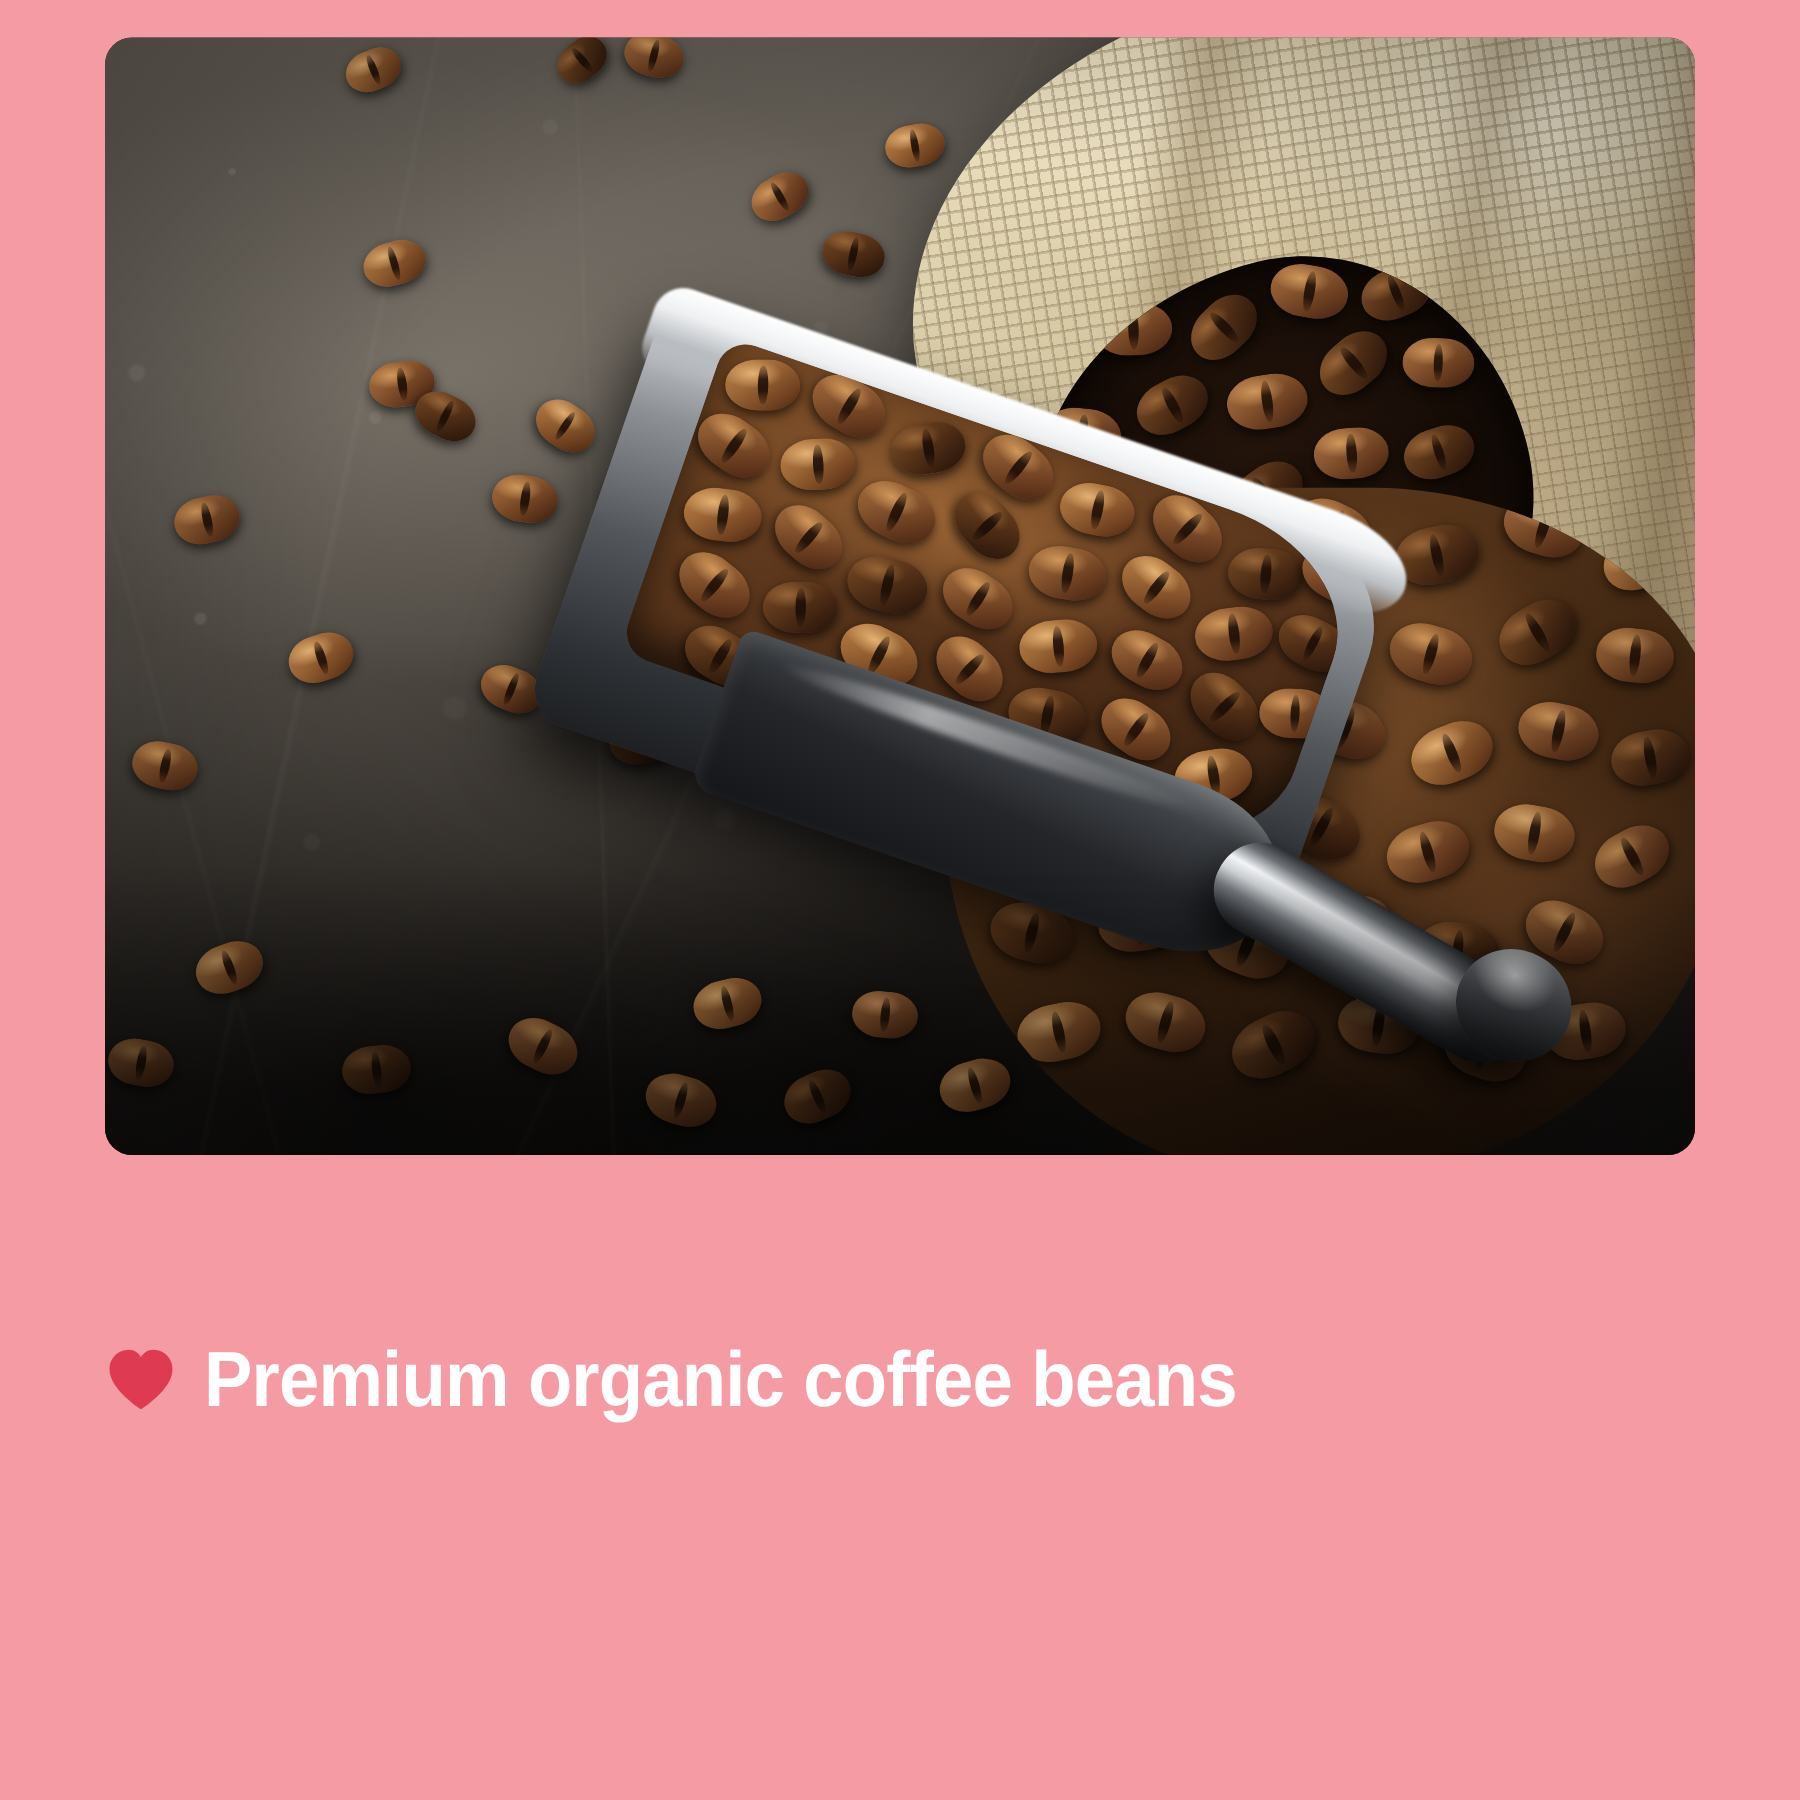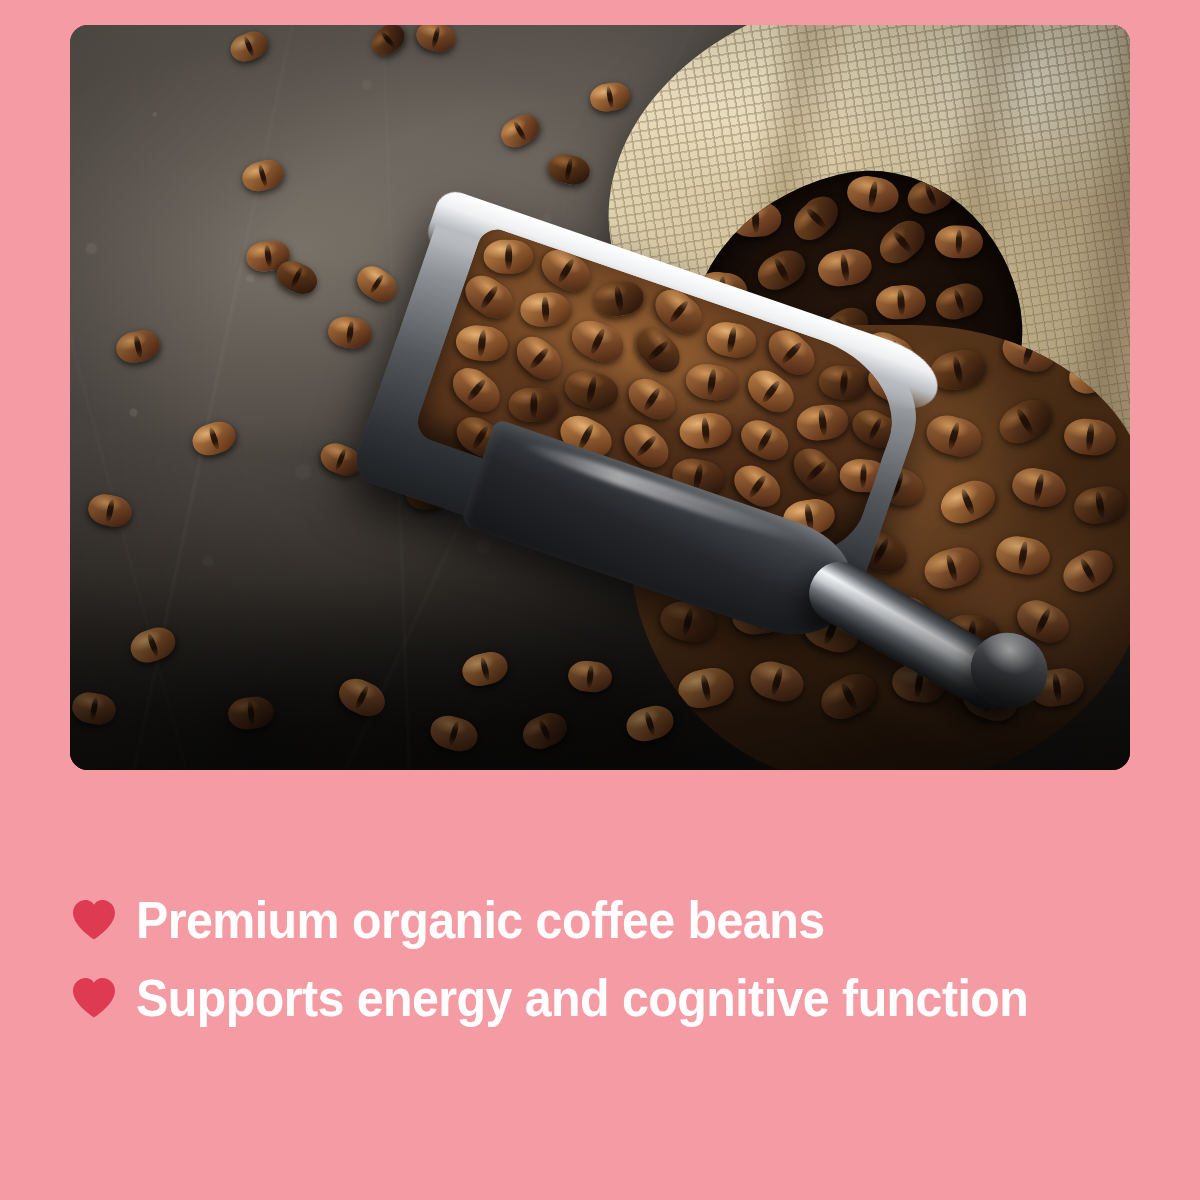--- a/index.html
+++ b/index.html
@@ -529,20 +529,14 @@
 
 <div class="benefits">
 
   <div class="benefit-row">
     <svg class="heart-icon" viewBox="0 0 32 32">
       <path d="M16 29 C16 29 2 20.3 2 11.2 C2 6.3 5.8 2.6 10.4 2.6 C13.2 2.6 15.1 4.2 16 5.9 C16.9 4.2 18.8 2.6 21.6 2.6 C26.2 2.6 30 6.3 30 11.2 C30 20.3 16 29 16 29 Z" fill="#DE3A51"></path>
     </svg>
     <span class="benefit-text" style="color: rgb(255, 255, 255);">Premium organic coffee beans</span>
   </div>
 
-  <div class="benefit-row">
-    <svg class="heart-icon" viewBox="0 0 32 32">
-      <path d="M16 29 C16 29 2 20.3 2 11.2 C2 6.3 5.8 2.6 10.4 2.6 C13.2 2.6 15.1 4.2 16 5.9 C16.9 4.2 18.8 2.6 21.6 2.6 C26.2 2.6 30 6.3 30 11.2 C30 20.3 16 29 16 29 Z" fill="#DE3A51"></path>
-    </svg>
-    <span class="benefit-text" style="color: rgb(255, 255, 255);">Supports energy and cognitive function</span>
-  </div>
 
 </div>
 
 </body></html>

